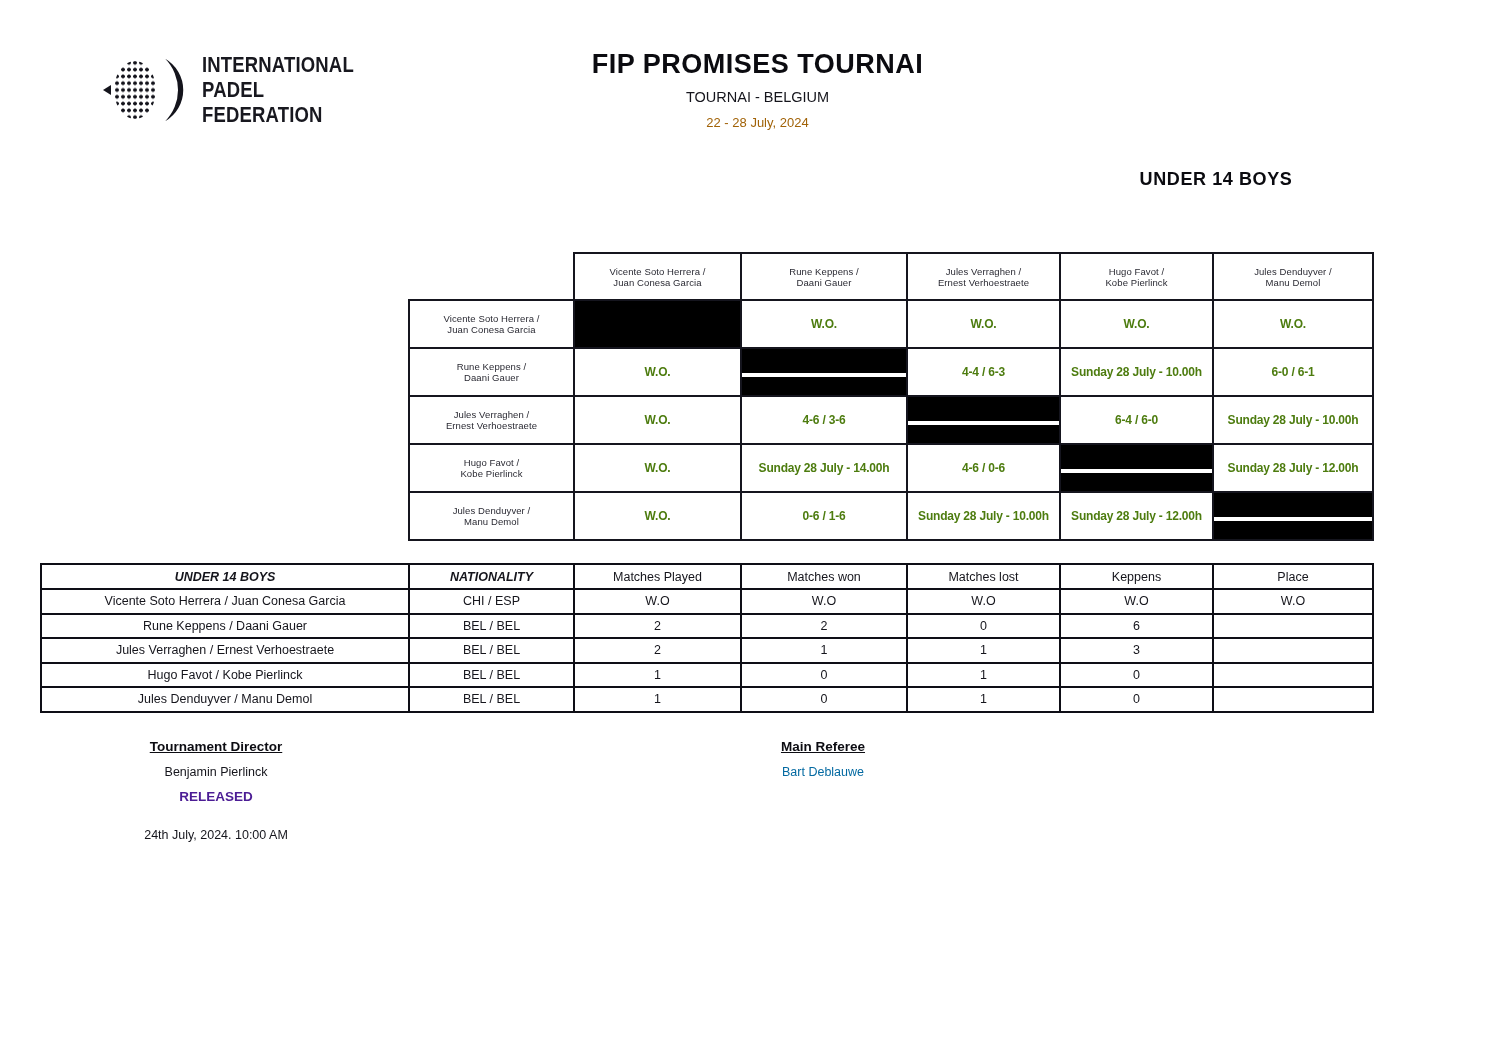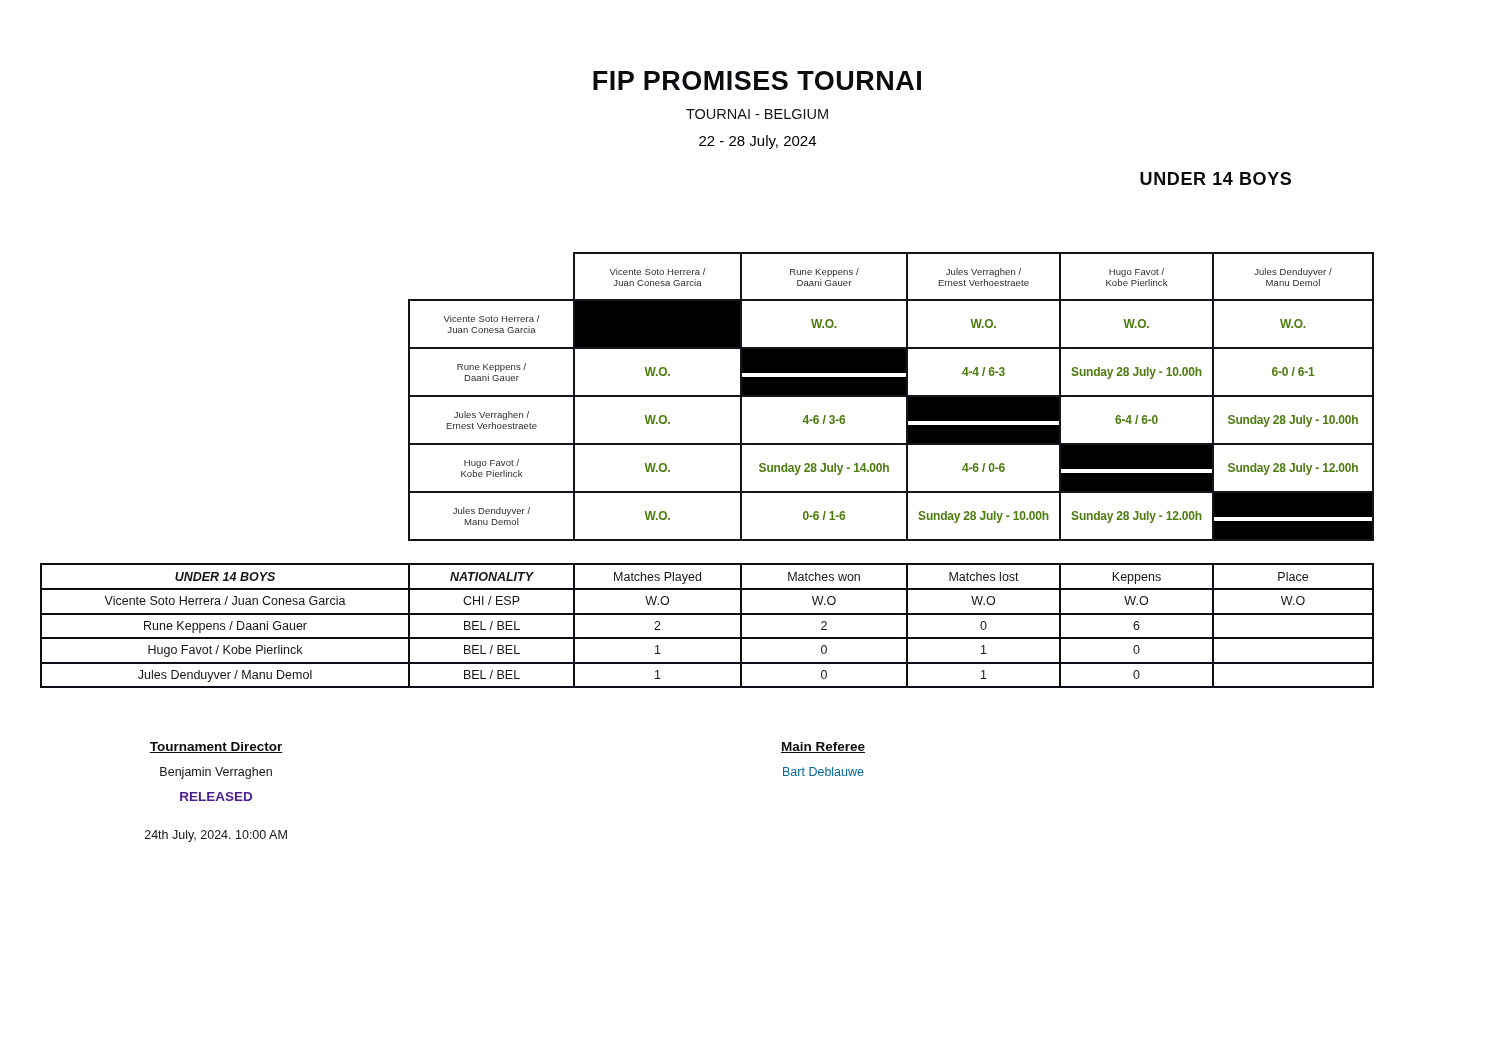--- a/index.html
+++ b/index.html
@@ -14,24 +14,24 @@
   .tri { width:0; height:0; border-top:5px solid transparent; border-bottom:5px solid transparent;
          border-right:8px solid #14141c; margin-right:3px; }
   .ball { width:42px; height:58px; border-radius:50%;
           background-image: radial-gradient(#14141c 1.6px, transparent 1.9px);
           background-size:6px 6.8px; background-position:center; }
   .paren { width:36px; height:110px; margin-left:2px; }
   .logo-text { font-weight:bold; font-size:21.5px; line-height:25px; letter-spacing:0.2px;
                transform:scaleX(0.86); transform-origin:left center; margin-left:8px; color:#18181f; }
 
   
-  .titleblock { position:absolute; left:450px; top:66px; width:615px; text-align:center; }
+  .titleblock { position:absolute; left:450px; top:49px; width:615px; text-align:center; }
   .main-title { font-size:27px; font-weight:bold; letter-spacing:0.5px; color:#0b0b10; }
   .sub-title  { font-size:14.5px; margin-top:9px; color:#15151c; }
-  .date-line  { font-size:15px; margin-top:10px; color:#000000; }
+  .date-line  { font-size:13px; margin-top:10px; color:#a16207; }
 
   .category { position:absolute; left:1060px; top:169px; width:312px; text-align:center;
               font-size:18px; font-weight:bold; letter-spacing:0.6px; color:#0b0b10; }
 
   
   table { border-collapse:collapse; table-layout:fixed; }
   .grid { position:absolute; left:408px; top:252px; width:964px; }
   .grid td { border:2.5px solid #15151e; padding:0; text-align:center; vertical-align:middle;
              background:#fff; overflow:hidden; }
   .grid td.corner { border:none; }
@@ -60,20 +60,34 @@
   .f-name  { font-size:12.5px; margin-top:11px; color:#15151c; }
   .f-rel   { font-size:13.5px; font-weight:bold; margin-top:10px; color:#4c1d95; }
   .f-date  { font-size:12.5px; margin-top:24px; color:#15151c; }
   .f-ref-name { font-size:12.5px; margin-top:11px; color:#0369a1; }
 </style>
 </head>
 <body>
 
 <div class="page">
 
+  <div class="logo">
+    <div class="logo-icon">
+      <div class="tri"></div>
+      <div class="ball"></div>
+      <svg class="paren" viewBox="0 0 60 112">
+        <path d="M12,4 A60,60 0 0 1 12,108 A74,74 0 0 0 12,4 Z" fill="#14141c"></path>
+      </svg>
+    </div>
+    <div class="logo-text">
+      <div>INTERNATIONAL</div>
+      <div>PADEL</div>
+      <div>FEDERATION</div>
+    </div>
+  </div>
 
   <div class="titleblock">
     <div class="main-title">FIP PROMISES TOURNAI</div>
     <div class="sub-title">TOURNAI - BELGIUM</div>
     <div class="date-line">22 - 28 July, 2024</div>
   </div>
 
   <div class="category">UNDER 14 BOYS</div>
 
   <table class="grid">
@@ -219,20 +233,29 @@
     <tr class="srow">
       <td>Rune Keppens / Daani Gauer</td>
       <td>BEL / BEL</td>
       <td>2</td>
       <td>2</td>
       <td>0</td>
       <td>6</td>
       <td></td>
     </tr>
     <tr class="srow">
+      <td>Jules Verraghen / Ernest Verhoestraete</td>
+      <td>BEL / BEL</td>
+      <td>2</td>
+      <td>1</td>
+      <td>1</td>
+      <td>3</td>
+      <td></td>
+    </tr>
+    <tr class="srow">
       <td>Hugo Favot / Kobe Pierlinck</td>
       <td>BEL / BEL</td>
       <td>1</td>
       <td>0</td>
       <td>1</td>
       <td>0</td>
       <td></td>
     </tr>
     <tr class="srow">
       <td>Jules Denduyver / Manu Demol</td>
@@ -241,21 +264,21 @@
       <td>0</td>
       <td>1</td>
       <td>0</td>
       <td></td>
     </tr>
   </tbody>
     </table>
 
   <div class="f-left">
     <div class="f-label">Tournament Director</div>
-    <div class="f-name">Benjamin Verraghen</div>
+    <div class="f-name">Benjamin Pierlinck</div>
     <div class="f-rel">RELEASED</div>
     <div class="f-date">24th July, 2024. 10:00 AM</div>
   </div>
   <div class="f-right">
     <div class="f-label">Main Referee</div>
     <div class="f-ref-name">Bart Deblauwe</div>
   </div>
 
 </div>
 

